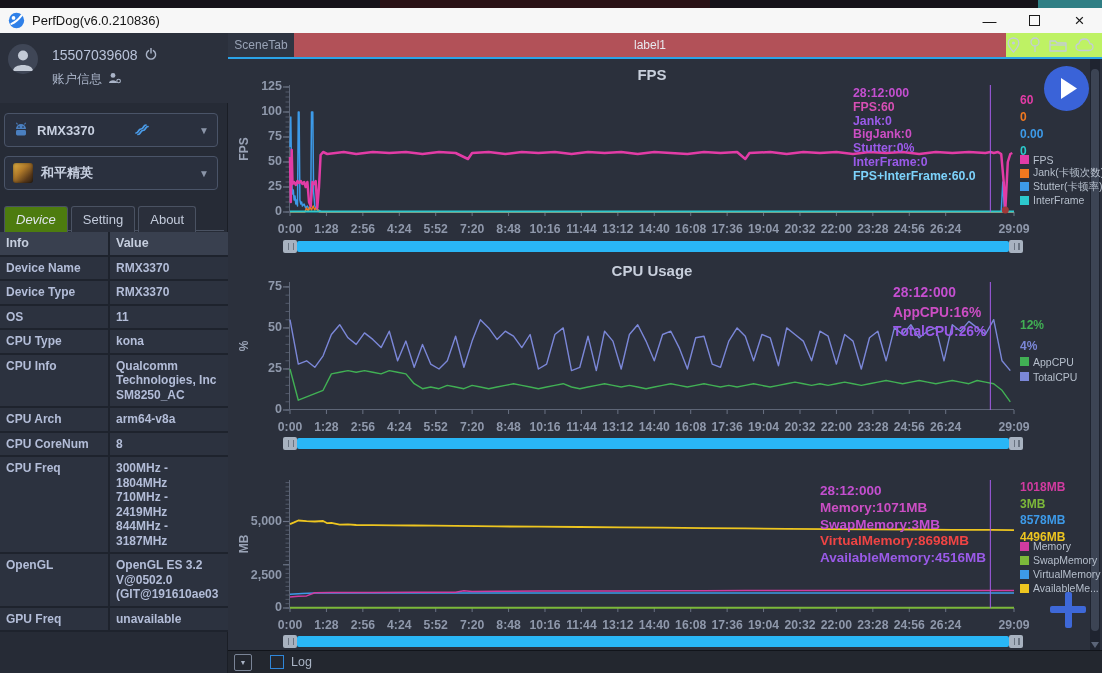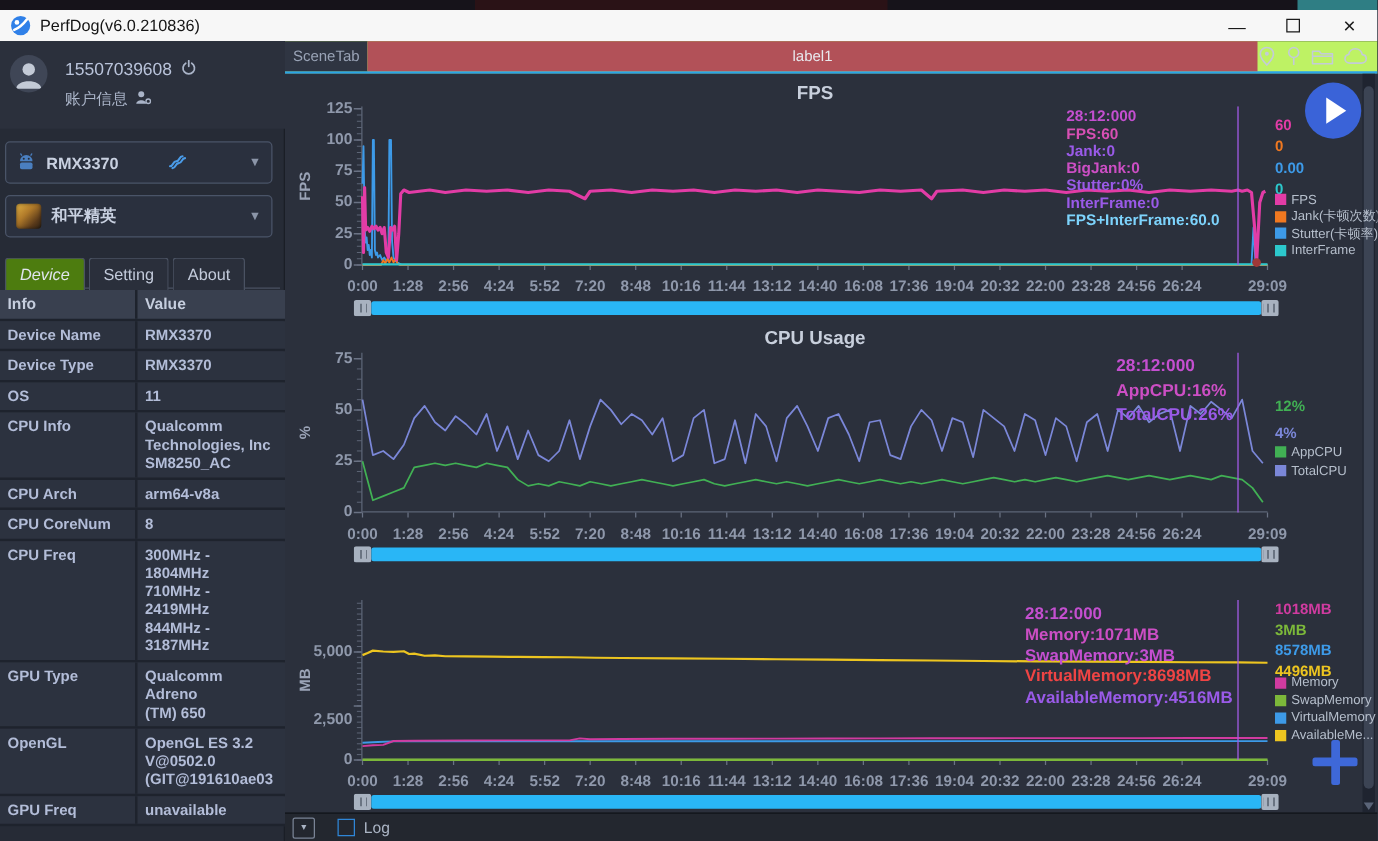--- a/index.html
+++ b/index.html
@@ -180,43 +180,42 @@
         </div>
         <div class="trow">
           <div class="tcell c1">Device Type</div>
           <div class="tcell c2">RMX3370</div>
         </div>
         <div class="trow">
           <div class="tcell c1">OS</div>
           <div class="tcell c2">11</div>
         </div>
         <div class="trow">
+          <div class="tcell c1">CPU Type</div>
+          <div class="tcell c2">kona</div>
+        </div>
+        <div class="trow">
           <div class="tcell c1">CPU Info</div>
           <div class="tcell c2">Qualcomm
 Technologies, Inc
 SM8250_AC</div>
         </div>
         <div class="trow">
           <div class="tcell c1">CPU Arch</div>
           <div class="tcell c2">arm64-v8a</div>
         </div>
         <div class="trow">
           <div class="tcell c1">CPU CoreNum</div>
           <div class="tcell c2">8</div>
         </div>
         <div class="trow">
           <div class="tcell c1">CPU Freq</div>
           <div class="tcell c2">300MHz - 1804MHz
 710MHz - 2419MHz
 844MHz - 3187MHz</div>
-        </div>
-        <div class="trow">
-          <div class="tcell c1">GPU Type</div>
-          <div class="tcell c2">Qualcomm Adreno
-(TM) 650</div>
         </div>
         <div class="trow">
           <div class="tcell c1">OpenGL</div>
           <div class="tcell c2">OpenGL ES 3.2
 V@0502.0
 (GIT@191610ae03</div>
         </div>
         <div class="trow">
           <div class="tcell c1">GPU Freq</div>
           <div class="tcell c2">unavailable</div>

